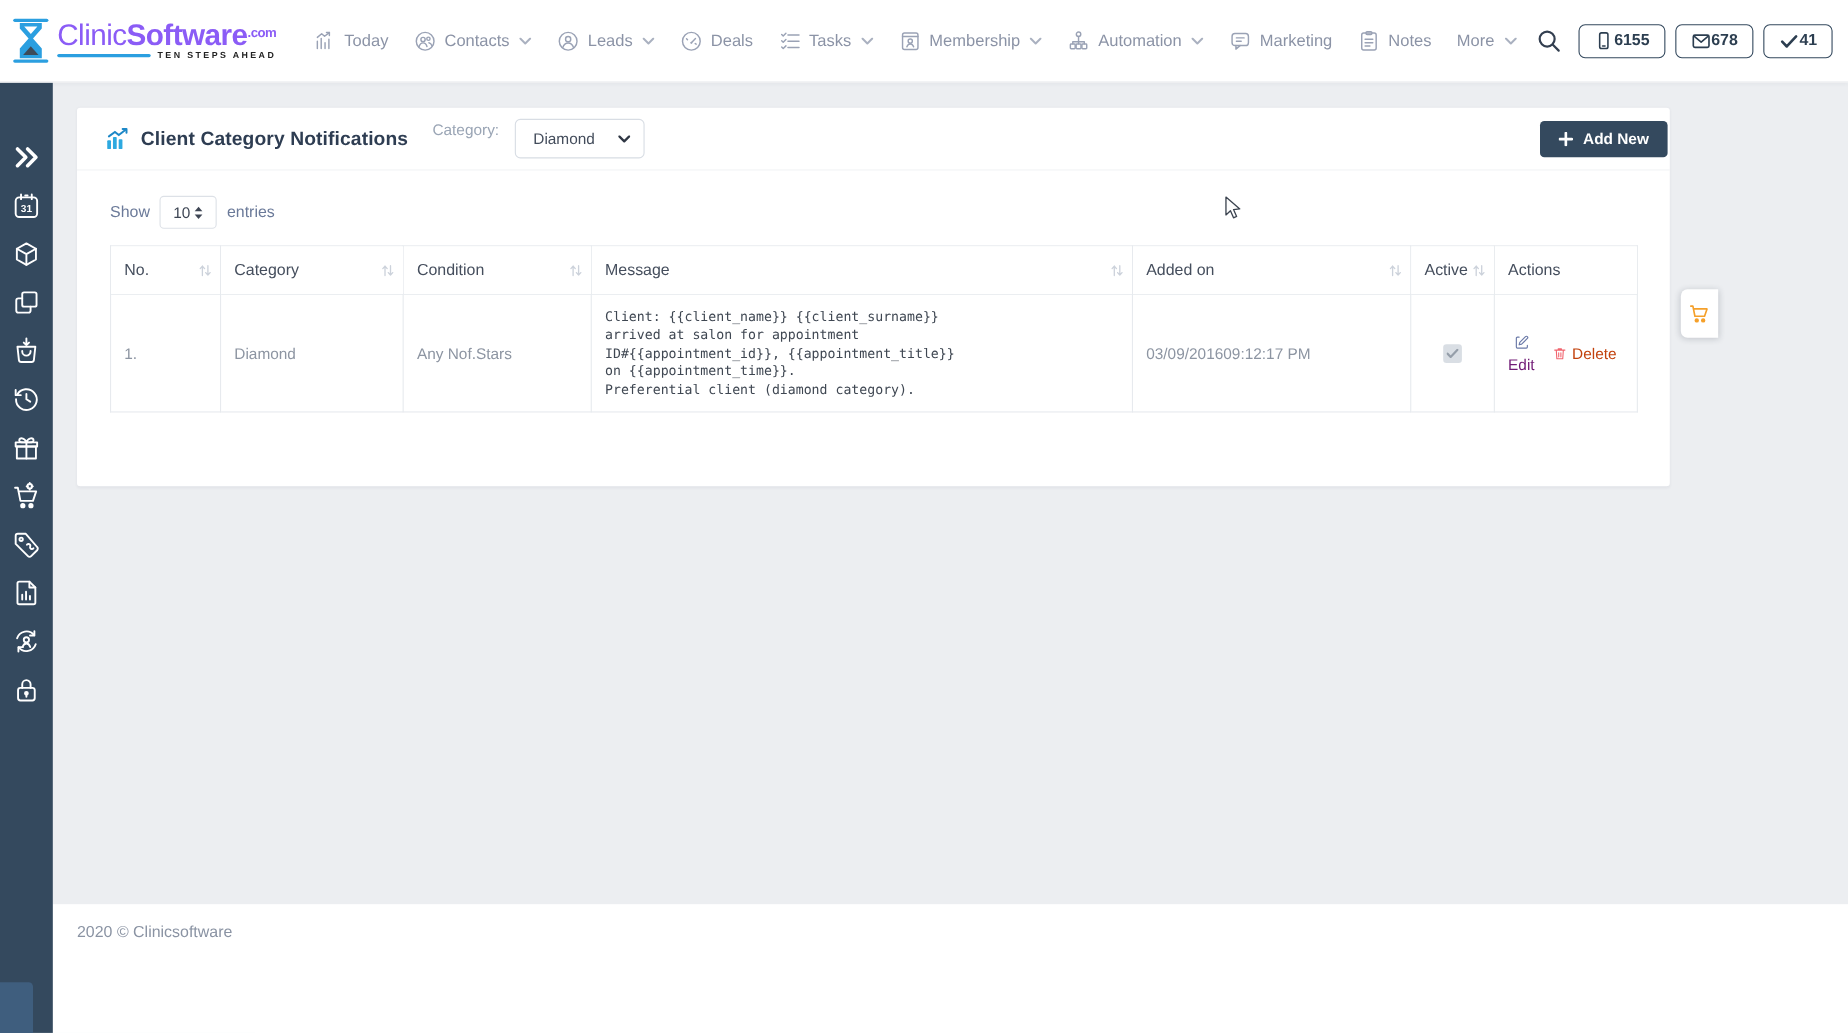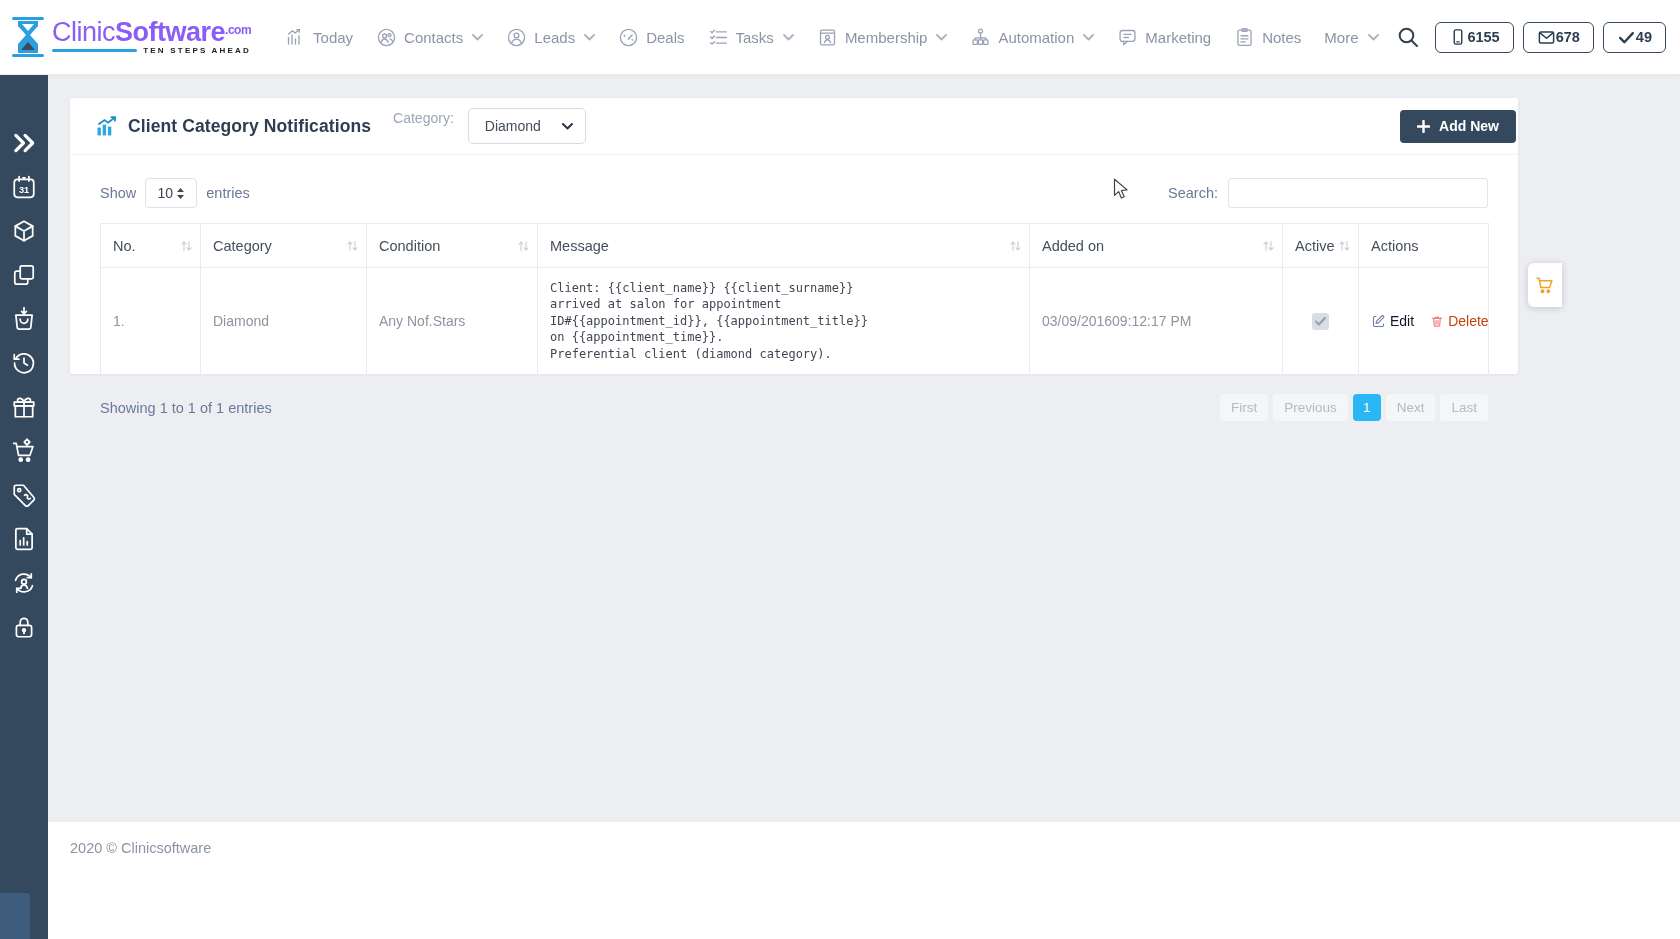--- a/index.html
+++ b/index.html
@@ -48,21 +48,21 @@
     background:#34495e; z-index:20;
     display:flex; flex-direction:column; align-items:center;
     padding-top:55px; gap:18px;
   }
   .side-icon { width:26px; height:26px; cursor:pointer; }
   .side-icon svg { width:26px; height:26px; stroke:#fff; fill:none; stroke-width:1.6; stroke-linecap:round; stroke-linejoin:round; }
   .side-bottom { position:absolute; left:0; bottom:0; width:30px; height:46px; background:#3f5e7e; border-radius:0 4px 0 0; }
 
   
   .card {
-    position:absolute; left:70px; top:98px; width:1448px; height:276px;
+    position:absolute; left:70px; top:98px; width:1448px; height:344px;
     background:#fff; border-radius:3px; box-shadow:0 1px 3px rgba(30,40,60,.06);
   }
   .card-head { display:flex; align-items:center; height:57px; padding-left:25px; border-bottom:1px solid #f2f3f6; }
   .page-title { font-size:17.5px; font-weight:700; color:#2e3d52; margin-left:10px; letter-spacing:.1px; }
   .cat-label { margin-left:22px; color:#9aa5b5; font-size:14px; align-self:flex-start; margin-top:12px; }
   .cat-select {
     margin-left:14px; width:118px; height:36px; border:1px solid #d8dde4; border-radius:5px;
     display:flex; align-items:center; justify-content:space-between; padding:0 12px 0 16px;
     font-size:14px; color:#434c5b; cursor:pointer; background:#fff;
   }
@@ -101,21 +101,21 @@
     color:#3f4752; white-space:pre-wrap;
   }
   .added-on { color:#6e7988; }
   td.center { text-align:center; }
   .checkbox {
     width:17px; height:17px; border-radius:3px; background:#d9dee4;
     display:inline-flex; align-items:center; justify-content:center; cursor:default;
   }
   .actions { display:flex; align-items:center; gap:16px; }
   .action-link { display:flex; align-items:center; gap:4px; font-size:14px; cursor:pointer; white-space:nowrap; }
-  .edit-link { color:#0f172a; }
+  .edit-link { color:#701a75;flex-direction:column; }
   .delete-link { color:#c2410c; }
 
   .table-foot { display:flex; align-items:center; justify-content:space-between; padding:19px 30px; }
   .summary { color:#6b7a99; font-size:14.5px; }
   .pagination { display:flex; align-items:center; gap:5px; }
   .pg-btn {
     background:#f5f6f8; color:#b3bac4; font-size:13.5px; padding:6px 11px;
     border-radius:4px; border:none; cursor:pointer; font-family:"Liberation Sans", sans-serif;
   }
   .pg-active {
@@ -286,21 +286,21 @@
       <svg width="19" height="19" viewBox="0 0 24 24" fill="none" stroke="#2c3e50" stroke-width="1.9" stroke-linecap="round" stroke-linejoin="round">
           <rect x="3" y="5" width="18" height="14" rx="1.8"></rect>
           <path d="M4.5 6.8L12 13l7.5-6.2"></path>
         </svg>
       <span>678</span>
     </button>
     <button class="counter-btn">
       <svg width="19" height="19" viewBox="0 0 24 24" fill="none" stroke="#2c3e50" stroke-width="3" stroke-linecap="round" stroke-linejoin="round">
           <path d="M4 12.5l5.3 5.5L20 6.5"></path>
         </svg>
-      <span>49</span>
+      <span>41</span>
     </button>
 
   </div>
 </div>
 
 <div class="sidebar">
   <span class="side-icon">
     <svg viewBox="0 0 24 24" style="stroke-width:3">
         <path d="M4.5 5l7 7-7 7M13 5l7 7-7 7"></path>
       </svg>
@@ -422,24 +422,20 @@
   <div class="toolbar">
     <span class="tb-text">Show</span>
     <div class="show-select">
       <span>10</span>
       <svg width="9" height="13" viewBox="0 0 9 13">
           <path d="M4.5 1L8 5H1z" fill="#3e4654"></path>
           <path d="M4.5 12L1 8h7z" fill="#3e4654"></path>
         </svg>
     </div>
     <span class="tb-text">entries</span>
-    <div class="search-wrap">
-      <span class="tb-text">Search:</span>
-      <input class="search-input" type="text" value="" style="">
-    </div>
   </div>
 
   <table class="grid">
     <colgroup>
       <col style="width:100px">
         <col style="width:166px">
         <col style="width:171px">
         <col style="width:492px">
         <col style="width:253px">
         <col style="width:76px">
@@ -502,30 +498,20 @@
                   <path d="M4 6.5h16M9.5 6.5v-2h5v2M6.5 6.5l.9 13.5h9.2l.9-13.5M10.3 10.5v6.5M13.7 10.5v6.5"></path>
                 </svg>
               <span>Delete</span>
             </span>
           </div>
         </td>
       </tr>
     </tbody>
   </table>
 
-  <div class="table-foot">
-    <span class="summary">Showing 1 to 1 of 1 entries</span>
-    <div class="pagination">
-      <button class="pg-btn">First</button>
-      <button class="pg-btn">Previous</button>
-      <button class="pg-btn pg-active">1</button>
-      <button class="pg-btn">Next</button>
-      <button class="pg-btn">Last</button>
-    </div>
-  </div>
 </div>
 
 <div class="float-cart">
   <svg width="20" height="20" viewBox="0 0 24 24" fill="none" stroke="#f5a02a" stroke-width="1.8" stroke-linecap="round" stroke-linejoin="round">
       <path d="M2.5 4h2.3L7 15h10.5l2.7-8H6"></path>
       <circle cx="9" cy="19.5" r="1.5" fill="#f5a02a"></circle>
       <circle cx="16" cy="19.5" r="1.5" fill="#f5a02a"></circle>
     </svg>
 </div>
 

